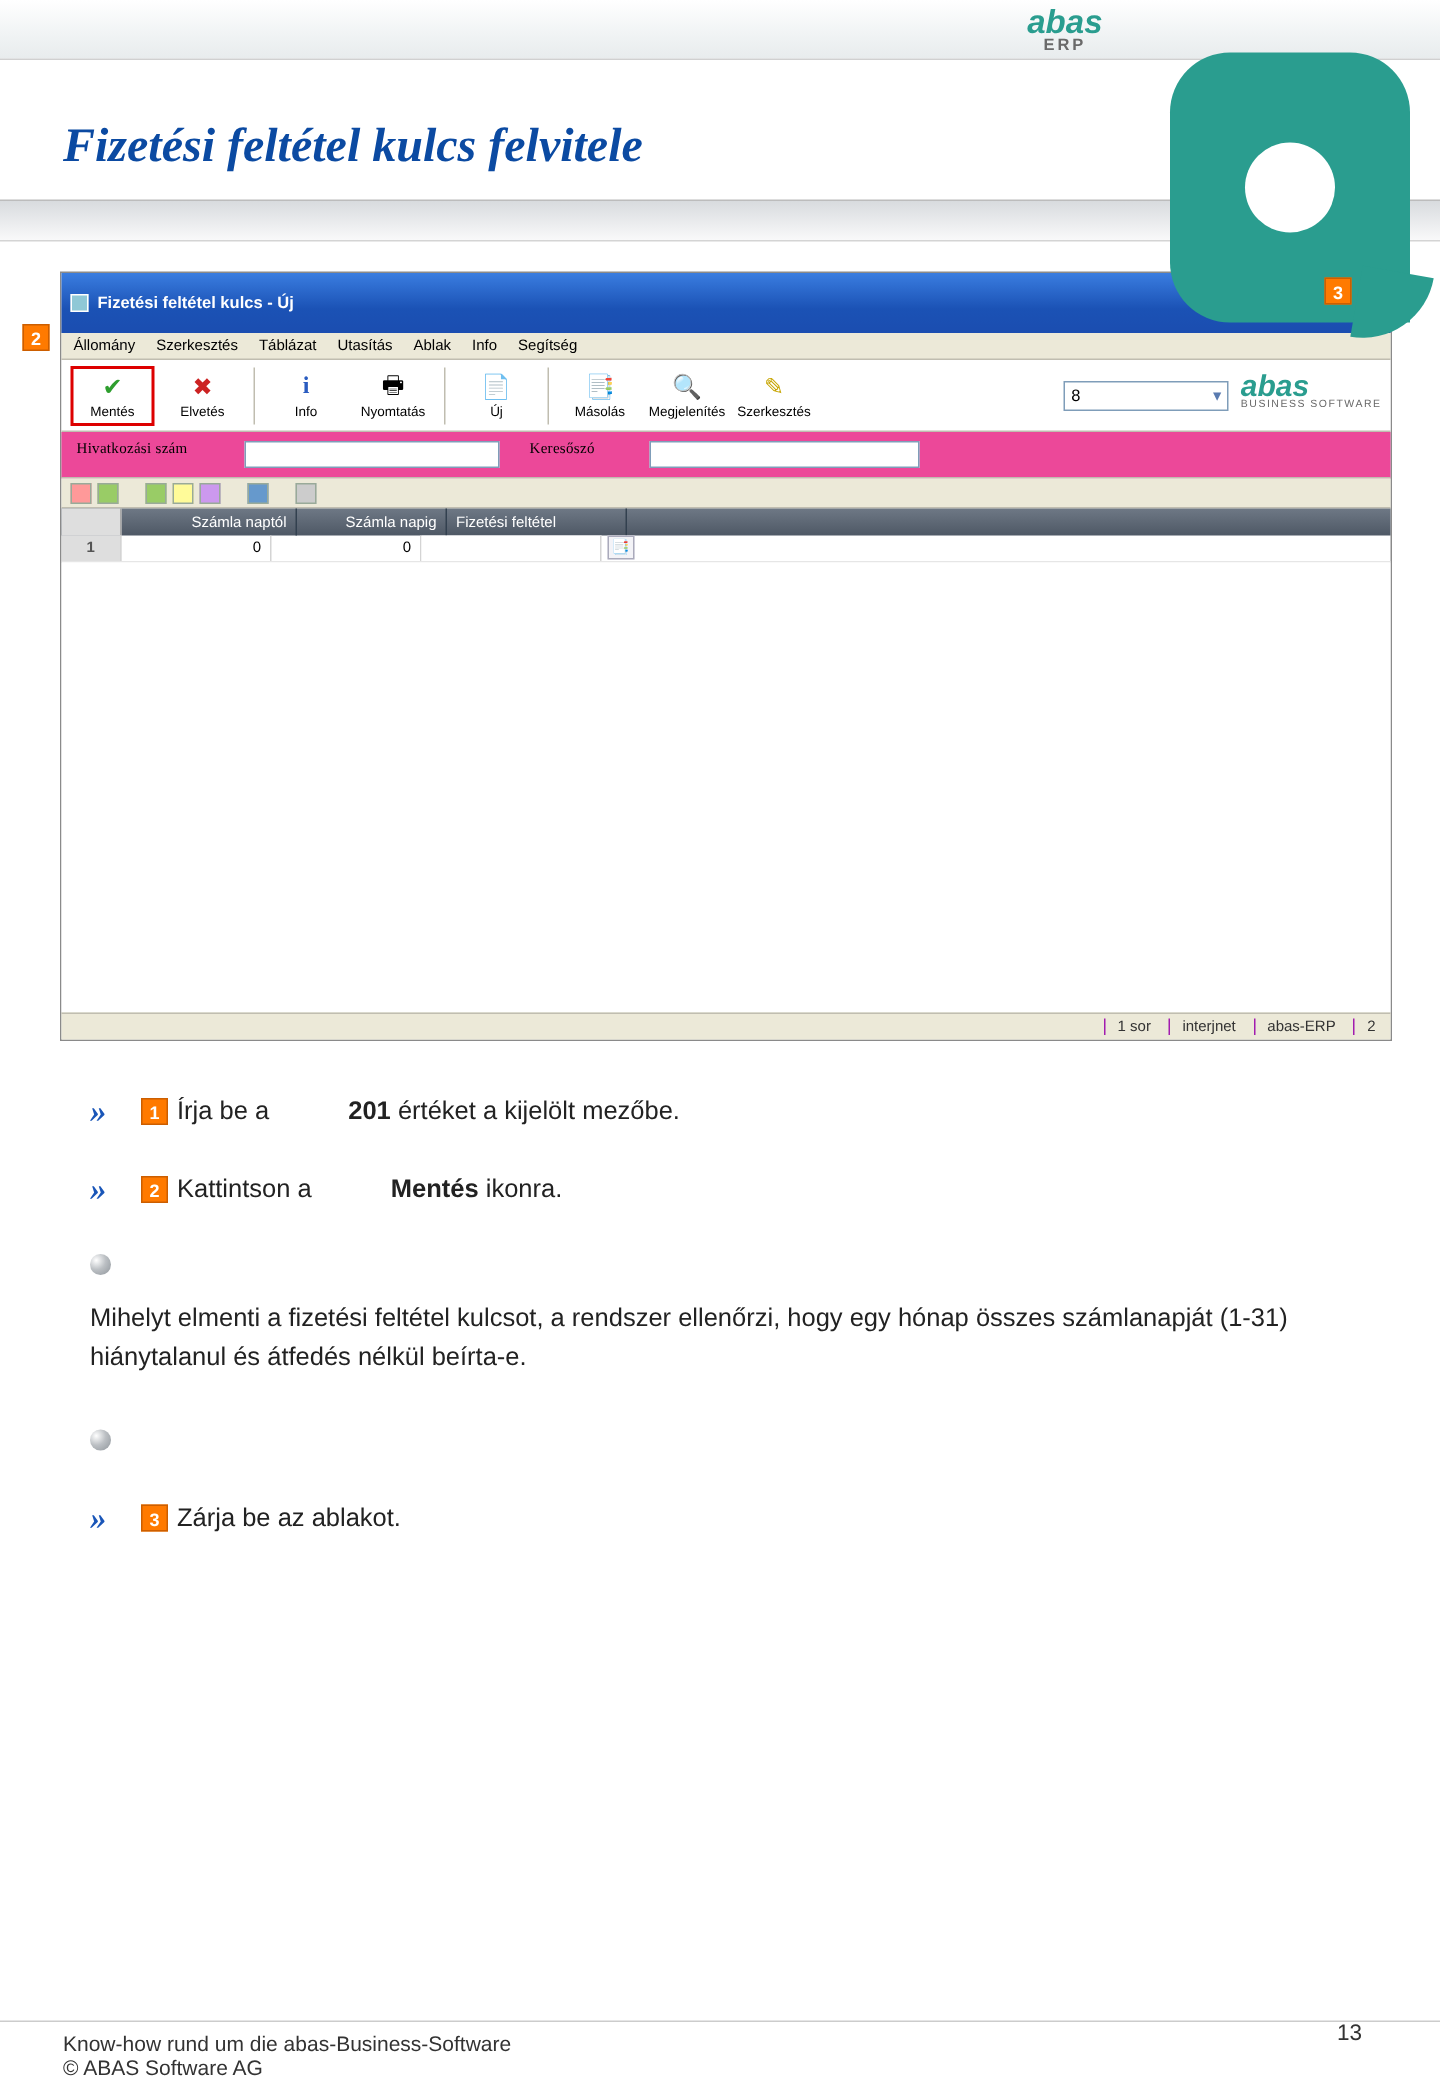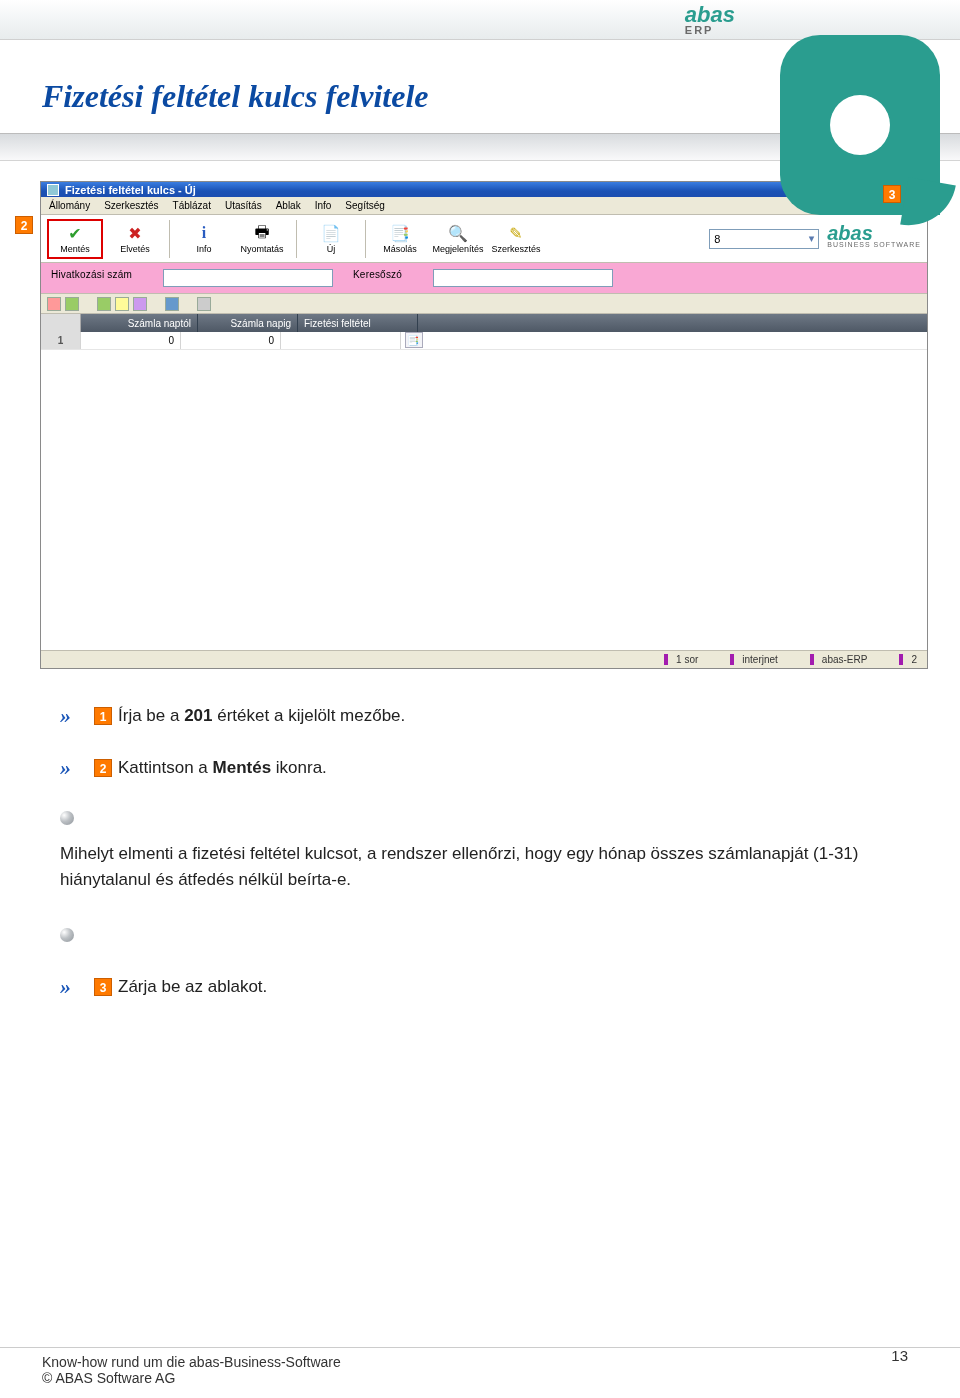--- a/index.html
+++ b/index.html
@@ -1,39 +1,39 @@
 <!DOCTYPE html>
 <html><head>
 <meta charset="utf-8">
 <style>
   * { box-sizing: border-box; margin: 0; padding: 0; }
   body { width: 960px; height: 1398px; background: #fff; font-family: Verdana, Arial, sans-serif; color: #333; position: relative; }
 
   
   .topband { height: 40px; background: linear-gradient(#fff, #f0f3f4 60%, #e8eced); border-bottom: 1px solid #d0d0d0; position: relative; }
   .logo-abas-erp { position: absolute; right: 225px; top: 2px; font-weight: bold; font-style: italic; color: #2a9d8f; font-size: 22px; }
-  .logo-abas-erp .sub { display:block; font-size:11px; font-style:normal; text-align:left; letter-spacing:2px; color:#6a6a6a; margin-top:-4px; }
+  .logo-abas-erp .sub { display:block; font-size:11px; font-style:normal; text-align:center; letter-spacing:2px; color:#6a6a6a; margin-top:-4px; }
   .big-a { position: absolute; right: 20px; top: 35px; width: 160px; height: 180px; background: #2a9d8f; border-radius: 40px 40px 0 40px; z-index: 5; overflow: visible; }
   .big-a::before { content:""; position:absolute; left:50px; top:60px; width:60px; height:60px; background:#fff; border-radius:50%; }
   .big-a::after { content:""; position:absolute; right:-12px; bottom:-14px; width:48px; height:48px; background:#2a9d8f; border-radius:0 0 50px 0; transform: rotate(10deg); }
 
   
   .pagetitle { margin: 38px 0 18px 42px; color: #0b4aa2; font-family: "Times New Roman", serif; font-style: italic; font-weight: bold; font-size: 32px; }
 
   .subband { height: 28px; background: linear-gradient(#d8dbde,#f9f9fa); border-top:1px solid #bcbcbc; border-bottom:1px solid #d4d4d4; margin: 0; }
 
   .gap { height: 20px; }
 
   
   .step-badge { display:inline-block; width:18px; height:18px; background:#ff7a00; color:#fff; font-weight:bold; font-size:12px; text-align:center; line-height:18px; border:1px solid #cc5e00; vertical-align:middle; }
 
   
   .appwin { margin: 0 32px 0 40px; border:1px solid #8a8a8a; font-family: Tahoma, Arial, sans-serif; font-size:11px; color:#000; position: relative; }
   .step-left2 { position:absolute; left:-26px; top:34px; }
-  .titlebar { height:15px; background: linear-gradient(#3a7de0,#1b52b5 60%,#1b4db0); color:#fff; display:flex; align-items:center; padding:0 6px; gap:6px; font-weight:bold; position:relative; }
+  .titlebar { height:40px; background: linear-gradient(#3a7de0,#1b52b5 60%,#1b4db0); color:#fff; display:flex; align-items:center; padding:0 6px; gap:6px; font-weight:bold; position:relative; }
   .titlebar .ticon { width:12px; height:12px; background:#8fc8d6; border:1px solid #fff; }
   .titlebar .winbtns { position:absolute; right:4px; top:2px; display:flex; gap:2px; }
   .winbtn { width:18px; height:16px; background: linear-gradient(#6aa0ef,#2b60c9); border:1px solid #2a5cc0; color:#fff; font-size:10px; line-height:14px; text-align:center; border-radius:2px; }
   .winbtn.close { background: linear-gradient(#ef875f,#d7472c); border:1px solid #a52; outline:2px solid #d00; outline-offset:1px; }
   .winbtn.close::before{content:"✕"; font-size:9px;}
   .winbtn.min::before{content:"—"; font-size:9px;}
   .winbtn.max::before{content:"□"; font-size:9px;}
   .step-3-badge { position:absolute; right:26px; top:3px; z-index:10;}
 
   .menubar { height:18px; background:#ece9d8; border-bottom:1px solid #c0bdb0; display:flex; gap:14px; padding:0 8px; align-items:center; font-size:10px;}
@@ -43,49 +43,49 @@
   .tbtn { display:flex; flex-direction:column; align-items:center; justify-content:center; width:52px; height:40px; font-size:9px; gap:1px; border:1px solid transparent; }
   .tbtn.mentes { border:2px solid #d00; width:56px; }
   .tbtn .ic { width:20px; height:20px; display:flex; align-items:center; justify-content:center; font-size:16px; }
   .tsep { width:1px; height:38px; background:#c0bdb0; margin:0 2px;}
   .toolbar-right { margin-left:auto; display:flex; align-items:center; gap:8px; }
   .combo { width:110px; height:20px; border:1px solid #7f9db9; background:#fff; display:flex; align-items:center; padding:0 4px; font-size:11px; position:relative;}
   .combo::after { content:"▾"; position:absolute; right:4px; color:#5a7bb0; }
   .brand-bs { font-style:italic; font-weight:bold; color:#2a9d8f; font-size:20px; line-height:12px; }
   .brand-bs .sub2 { display:block; font-size:7px; color:#6a6a6a; letter-spacing:1px; font-style:normal; font-weight:normal; }
 
-  .formrow { background:#f9a8d4; padding:6px 10px; display:flex; flex-wrap:wrap; gap:8px 20px; border-bottom:1px solid #c0bdb0; font-size:10px;}
+  .formrow { background:#ec4899; padding:6px 10px; display:flex; flex-wrap:wrap; gap:8px 20px; border-bottom:1px solid #c0bdb0; font-size:10px;font-family:Liberation Serif, serif;}
   .lbl { width:92px; letter-spacing:0.2px; }
   .inp { height:18px; border:1px solid #7f9db9; background:#fff; }
   .inp.w1{width:170px;} .inp.w2{width:180px;} .inp.w3{width:540px;}
 
   .minitoolbar { height:20px; background:#ece9d8; display:flex; gap:4px; align-items:center; padding:0 6px; border-bottom:1px solid #c0bdb0;}
   .mini { width:14px; height:14px; background:#dde; border:1px solid #9a9;}
   .mini.red{background:#f99;} .mini.grn{background:#9c6;} .mini.blu{background:#69c;} .mini.yel{background:#fffb99;} .mini.prp{background:#c9e;} .mini.gr2{background:#ccc;}
 
   .gridhead { height:18px; background: linear-gradient(#6e7885,#4e5865); color:#fff; display:flex; font-size:10px; }
   .gh { border-right:1px solid #32404f; display:flex; align-items:center; justify-content:flex-end; padding:0 6px; }
   .gh0{width:40px; background:#dedede; border-right:1px solid #aaa;} 
   .gh1{width:117px;} .gh2{width:100px;} .gh3{width:120px; justify-content:flex-start;}
   .gridrow { height:18px; display:flex; font-size:10px; border-bottom:1px solid #e6e6e6;}
   .gc { border-right:1px solid #d4d4d4; display:flex; align-items:center; justify-content:flex-end; padding:0 6px; }
   .gc0{width:40px; background:#dedede; justify-content:center; font-weight:bold; color:#555;} .gc1{width:100px;} .gc2{width:100px;} .gc3{width:120px; justify-content:flex-start; background:#fff;} 
   .cellbtn{width:18px; height:16px; border:1px solid #aab; background:#f3f3f7; display:flex; align-items:center; justify-content:center; font-size:10px; margin-left:4px;}
   .gridbody { height:300px; background:#fff; }
 
   .statusbar { height:18px; background:#ece9d8; border-top:1px solid #c0bdb0; display:flex; justify-content:flex-end; gap:12px; padding:0 10px; align-items:center; font-size:10px; color:#333;}
-  .statusbar .cell { border-left:4px solid #a21caf; padding-left:8px;margin-left:20px;}
+  .statusbar .cell { border-left:1px solid #a21caf; padding-left:8px;}
 
   
   .bodytext { margin: 34px 60px 0 60px; font-family: "Century Gothic", "Trebuchet MS", sans-serif; font-size: 17px; color: #222; }
   .chev { color:#1a56b8; font-weight:bold; font-style:italic; font-size:22px; margin-right:6px; display:inline-block; width:22px; font-family: "Times New Roman", serif;}
   .bodyline { margin-bottom: 26px; display:flex; align-items:center; gap:6px; }
   .bodypara { display:flex; gap:16px; margin-bottom:32px;flex-direction:column; }
   .gbullet { width:14px; height:14px; border-radius:50%; background: radial-gradient(circle at 30% 30%, #fff, #bcc0c4 45%, #8e949a); flex-shrink:0; margin-top:4px; }
-  .bold201 { font-weight:bold; }
+  .bold201 { font-weight:bold;margin-left:48px; }
 
   
   .footer { position:absolute; bottom:0; left:0; right:0; padding: 6px 60px 12px 42px; border-top:1px solid #ccc; font-family:"Century Gothic", sans-serif; font-size:14px; color:#333; }
   .footer .pg { position:absolute; right:52px; bottom:34px; font-size:15px; }
 </style>
 </head>
 <body>
 
 <div class="topband">
   <div class="logo-abas-erp">

